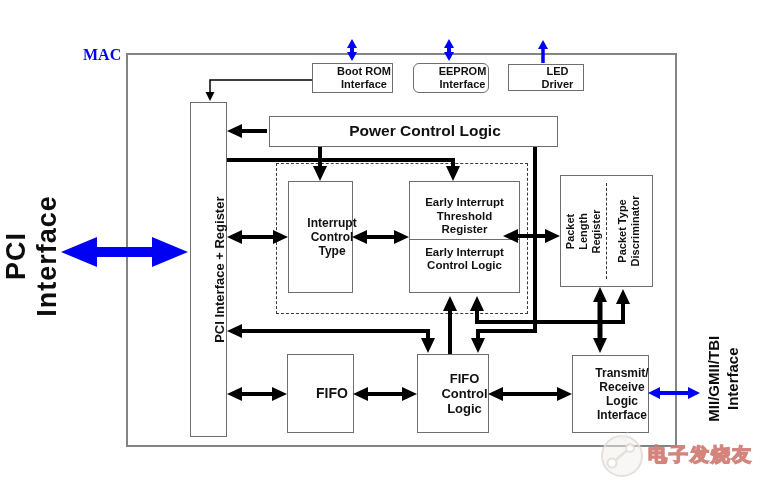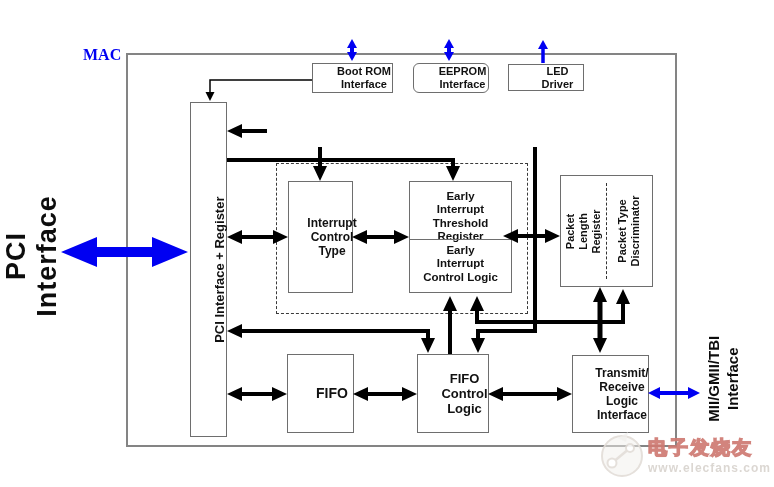--- a/index.html
+++ b/index.html
@@ -47,30 +47,31 @@
   <div class="dashed"></div>
 
   <div class="box" style="left:312px;top:63px;width:81px;height:30px;font-size:11px;">Boot ROM
 Interface</div>
 
   <div class="box" style="left:413px;top:63px;width:76px;height:30px;font-size:11px;border-radius:6px;">EEPROM
 Interface</div>
 
   <div class="box" style="left:508px;top:64px;width:76px;height:27px;font-size:11px;">LED Driver</div>
 
+  <div class="box" style="left:269px;top:116px;width:289px;height:31px;font-size:15.5px;">Power Control Logic</div>
 
   <div class="box rotwrap" style="left:190px;top:102px;width:37px;height:335px;font-size:13px;">
     <span class="rot" style="white-space:nowrap;">PCI  Interface + Register</span>
   </div>
 
   <div class="box" style="left:288px;top:181px;width:65px;height:112px;font-size:12px;">Interrupt
 Control
 Type</div>
 
-  <div class="box" style="left:409px;top:181px;width:103px;height:112px;padding:12px;flex-direction:column;text-align:center;">
+  <div class="box" style="left:409px;top:181px;width:111px;height:112px;padding:12px;flex-direction:column;text-align:center;">
     <div style="height:57px;width:100%;display:flex;align-items:center;justify-content:center;font-size:11.5px;">Early Interrupt
 Threshold
 Register</div>
     <div class="cellsplit" style="top:57px;"></div>
     <div style="height:53px;width:100%;display:flex;align-items:center;justify-content:center;font-size:11.5px;">Early Interrupt
 Control Logic</div>
   </div>
 
   <div class="box" style="left:560px;top:175px;width:93px;height:112px;padding:0;">
     <div class="rotwrap" style="width:44px;height:100%;">
@@ -147,17 +148,16 @@
   <div class="watermark">
     <svg width="48" height="50" viewBox="0 0 48 50">
       <circle cx="24" cy="26" r="20" fill="rgba(240,238,235,0.55)" stroke="#e3ded9" stroke-width="2"></circle>
       <path d="M20,8 L30,2 L28,12 Z" fill="rgba(240,238,235,0.7)"></path>
       <line x1="14" y1="33" x2="32" y2="18" stroke="#e3ded9" stroke-width="2.5"></line>
       <circle cx="14" cy="33" r="4.5" fill="#fff" stroke="#e3ded9" stroke-width="2"></circle>
       <circle cx="32" cy="18" r="4" fill="#fff" stroke="#e3ded9" stroke-width="2"></circle>
     </svg>
     <div class="wm-texts">
       <div class="wm-cn">电子发烧友</div>
-      <div class="wm-url">www.elecfans.com</div>
     </div>
   </div>
 
 </div>
 
 </body></html>

